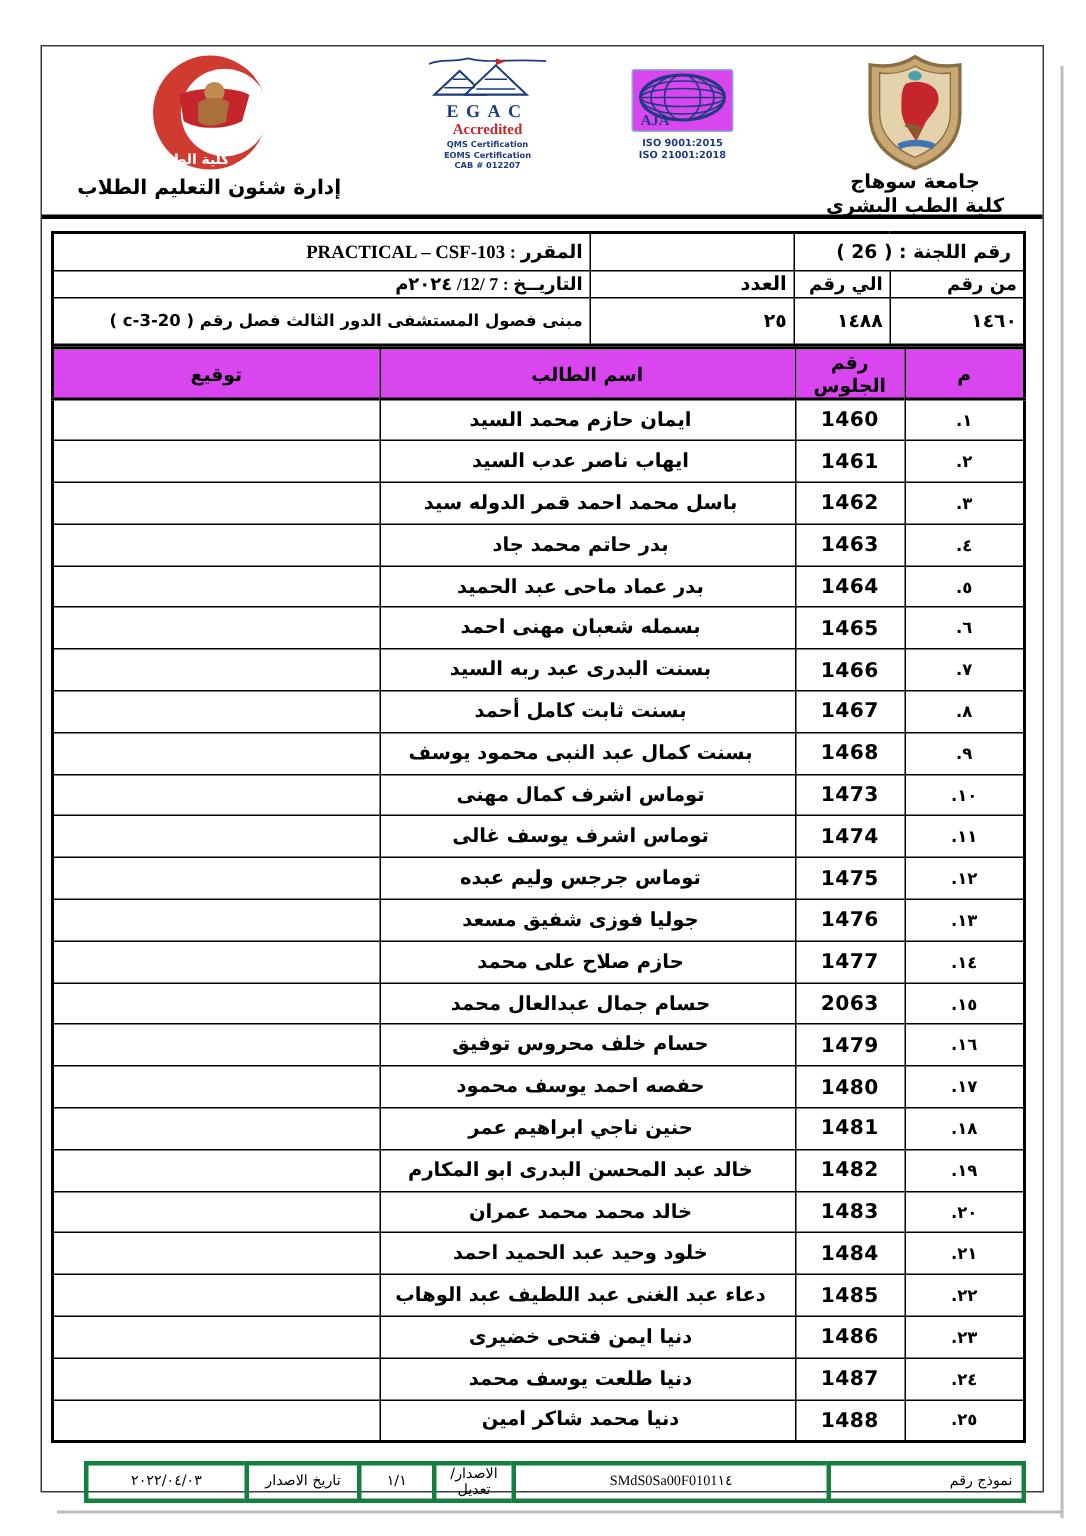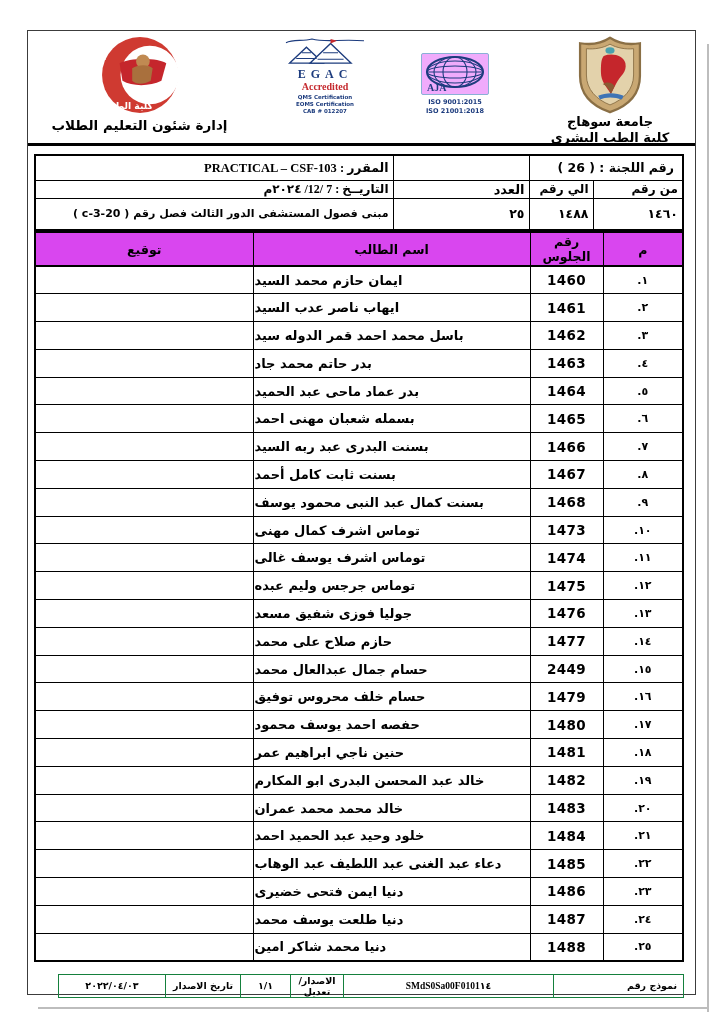--- a/index.html
+++ b/index.html
@@ -9,29 +9,29 @@
          border:1.5px solid #3c3c3c;box-sizing:border-box;background:#fff;}
   .shadow-r{position:absolute;left:707px;top:44px;width:2px;height:968px;background:#bdbdbd;}
   .shadow-b{position:absolute;left:38px;top:1007px;width:671px;height:2px;background:#bdbdbd;}
 
   
   .header{display:flex;direction:rtl;align-items:flex-start;
           padding:5px 10px 0 14px;height:107px;border-bottom:3px solid #000;}
   .h-uni{width:150px;display:flex;flex-direction:column;align-items:center;}
   .uni-line{font-weight:bold;font-size:13px;line-height:1.25;white-space:nowrap;}
   .h-center{flex:1;display:flex;flex-direction:column;align-items:center;}
-  .cert-row{display:flex;direction:ltr;align-items:flex-end;gap:38px;margin-top:2px;}
+  .cert-row{display:flex;direction:ltr;align-items:center;gap:38px;margin-top:2px;}
   .egac{width:100px;text-align:center;color:#1d3c7e;}
   .egac-name{font-family:"Liberation Serif","DejaVu Sans",serif;font-weight:bold;
              font-size:12px;letter-spacing:5px;line-height:1.1;}
   .egac-accred{color:#c5292e;font-family:"Liberation Serif","DejaVu Sans",serif;
                font-weight:bold;font-size:10px;line-height:1.1;}
   .egac-lines{font-size:5.5px;font-weight:bold;line-height:1.3;margin-top:2px;}
   .aja{width:84px;text-align:center;color:#1d3c7e;}
-  .aja-box{width:66px;height:40px;margin:0 auto;background:#f0abfc;border:1px solid #8ab0d6;
+  .aja-box{width:66px;height:40px;margin:0 auto;background:#d946ef;border:1px solid #8ab0d6;
            border-radius:2px;position:relative;}
   .aja-name{position:absolute;left:5px;bottom:1px;font-family:"Liberation Serif","DejaVu Sans",serif;
             font-weight:bold;font-size:10px;color:#1d3c7e;}
   .aja-lines{font-size:6.5px;font-weight:bold;line-height:1.35;margin-top:3px;}
   .title-lines{font-weight:bold;font-size:13px;line-height:1.3;margin-top:1px;text-align:center;}
   .h-dept{width:195px;display:flex;flex-direction:column;align-items:center;}
   .dept-name{font-weight:bold;font-size:13.5px;margin-top:1px;white-space:nowrap;}
 
   
   .content{padding:8px 11px 0 13px;direction:rtl;}
@@ -47,24 +47,24 @@
   .location{font-size:11px !important;}
   .serif-mixed{font-family:"Liberation Serif","DejaVu Sans",serif;}
 
   .main-table{width:648px;border:2px solid #000;border-top:2.5px solid #000;}
   .main-table td{border:1px solid #000;}
   .main-table thead td{background:#d946ef;font-weight:bold;font-size:12.5px;
                        text-align:center;height:24px;border-bottom:2.5px solid #000;}
   .main-table tbody td{height:27.8px;}
   .c-idx{font-size:11px;font-weight:bold;text-align:center;}
   .c-seat{font-size:13.5px;font-weight:bold;text-align:center;letter-spacing:0.3px;}
-  .c-name{font-size:13px;font-weight:bold;text-align:left;padding-right:10px;}
+  .c-name{font-size:13px;font-weight:bold;text-align:center;padding-right:10px;}
 
   .footer-table{width:625px;margin-top:12px;border:1px solid #000;}
-  .footer-table td{border:1px solid #15803d;font-weight:bold;font-size:9.5px;
+  .footer-table td{border:3px solid #15803d;font-weight:normal;font-size:9.5px;
                    text-align:center;height:20px;padding:0 3px;}
   .f-form{text-align:right !important;font-size:11px;padding-right:6px !important;}
   .f-code{font-family:"Liberation Serif","DejaVu Sans",serif;font-size:12.5px;direction:ltr;}
   .f-num{font-size:11px;}
 </style>
 </head>
 <body>
 
 <div class="page">
   <div class="shadow-r"></div>
@@ -272,21 +272,21 @@
     <td class="c-sign"></td>
   </tr>
             <tr>
     <td class="c-idx">١٤.</td>
     <td class="c-seat">1477</td>
     <td class="c-name">حازم صلاح على محمد</td>
     <td class="c-sign"></td>
   </tr>
             <tr>
     <td class="c-idx">١٥.</td>
-    <td class="c-seat">2449</td>
+    <td class="c-seat">2063</td>
     <td class="c-name">حسام جمال عبدالعال محمد</td>
     <td class="c-sign"></td>
   </tr>
             <tr>
     <td class="c-idx">١٦.</td>
     <td class="c-seat">1479</td>
     <td class="c-name">حسام خلف محروس توفيق</td>
     <td class="c-sign"></td>
   </tr>
             <tr>

